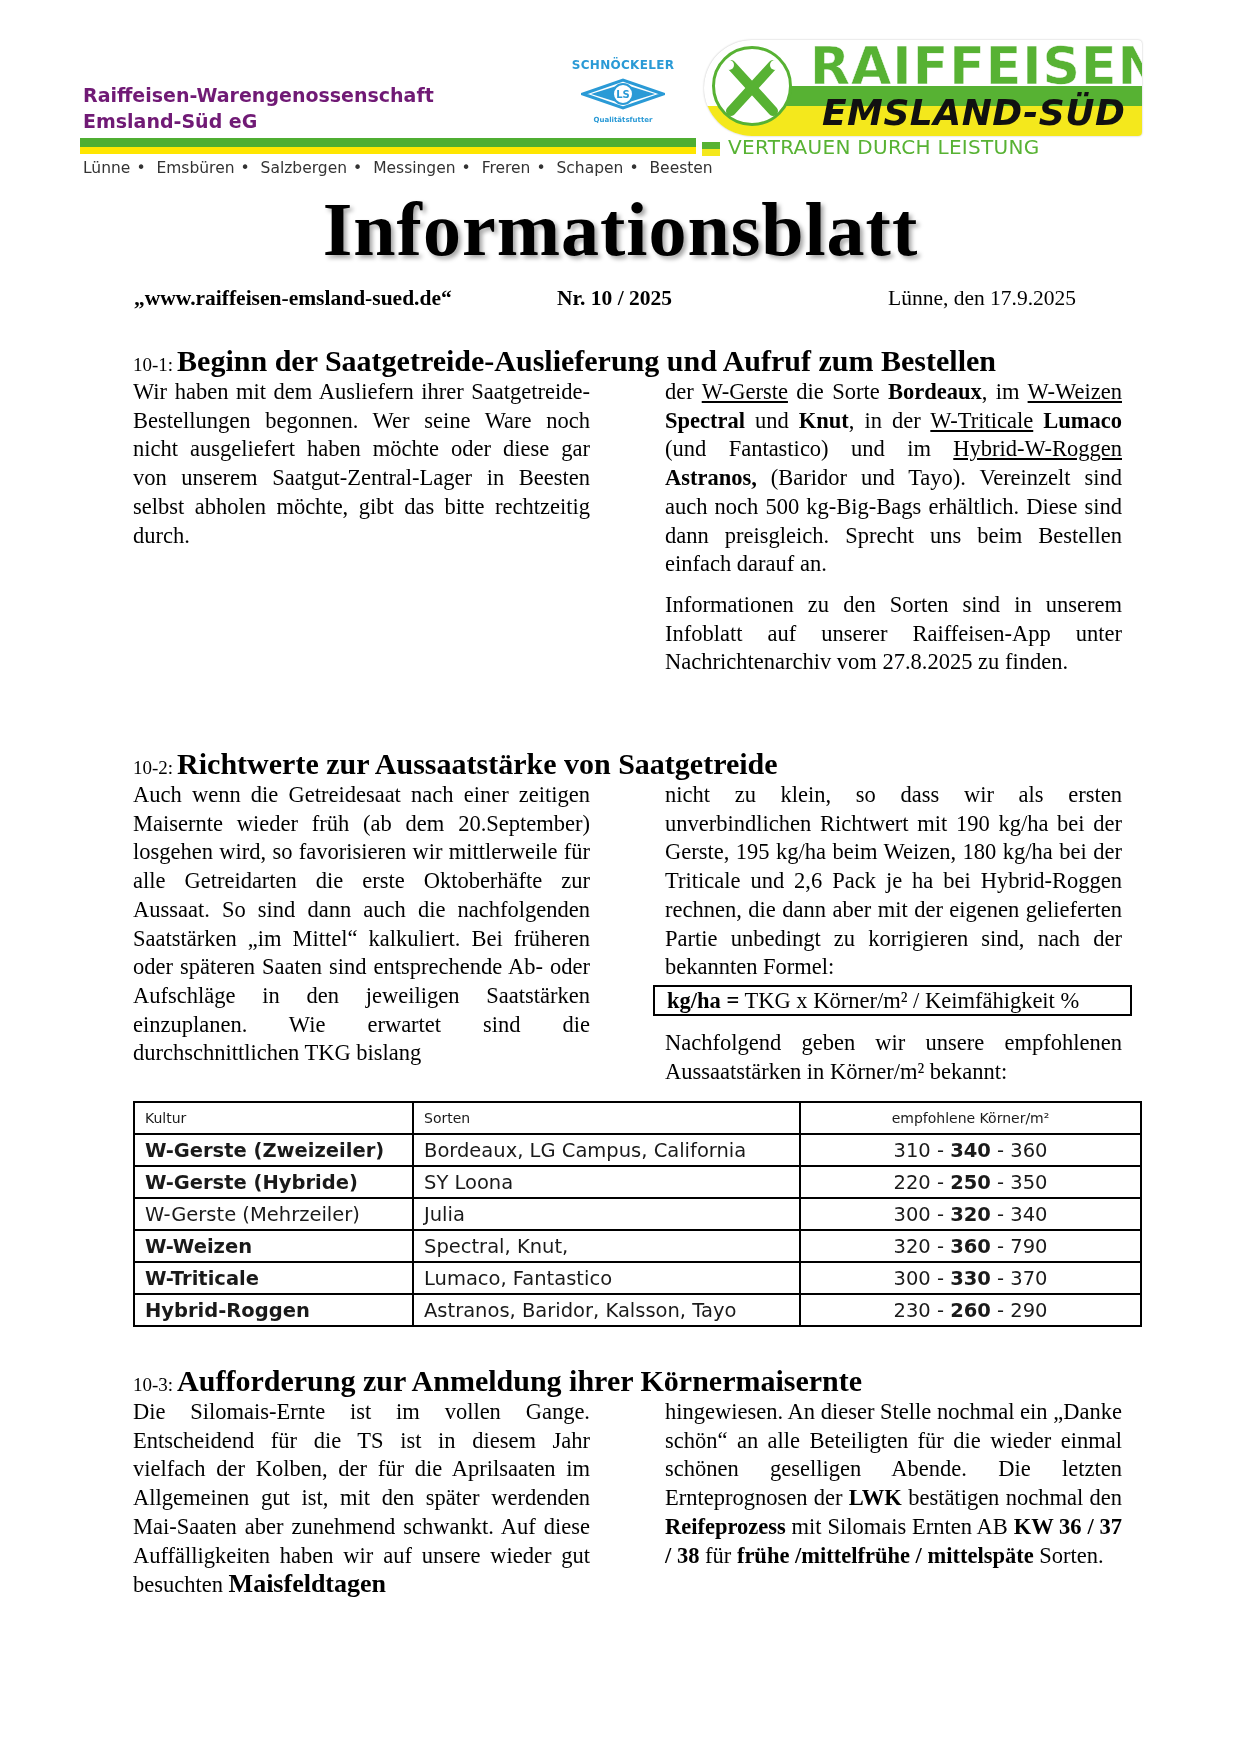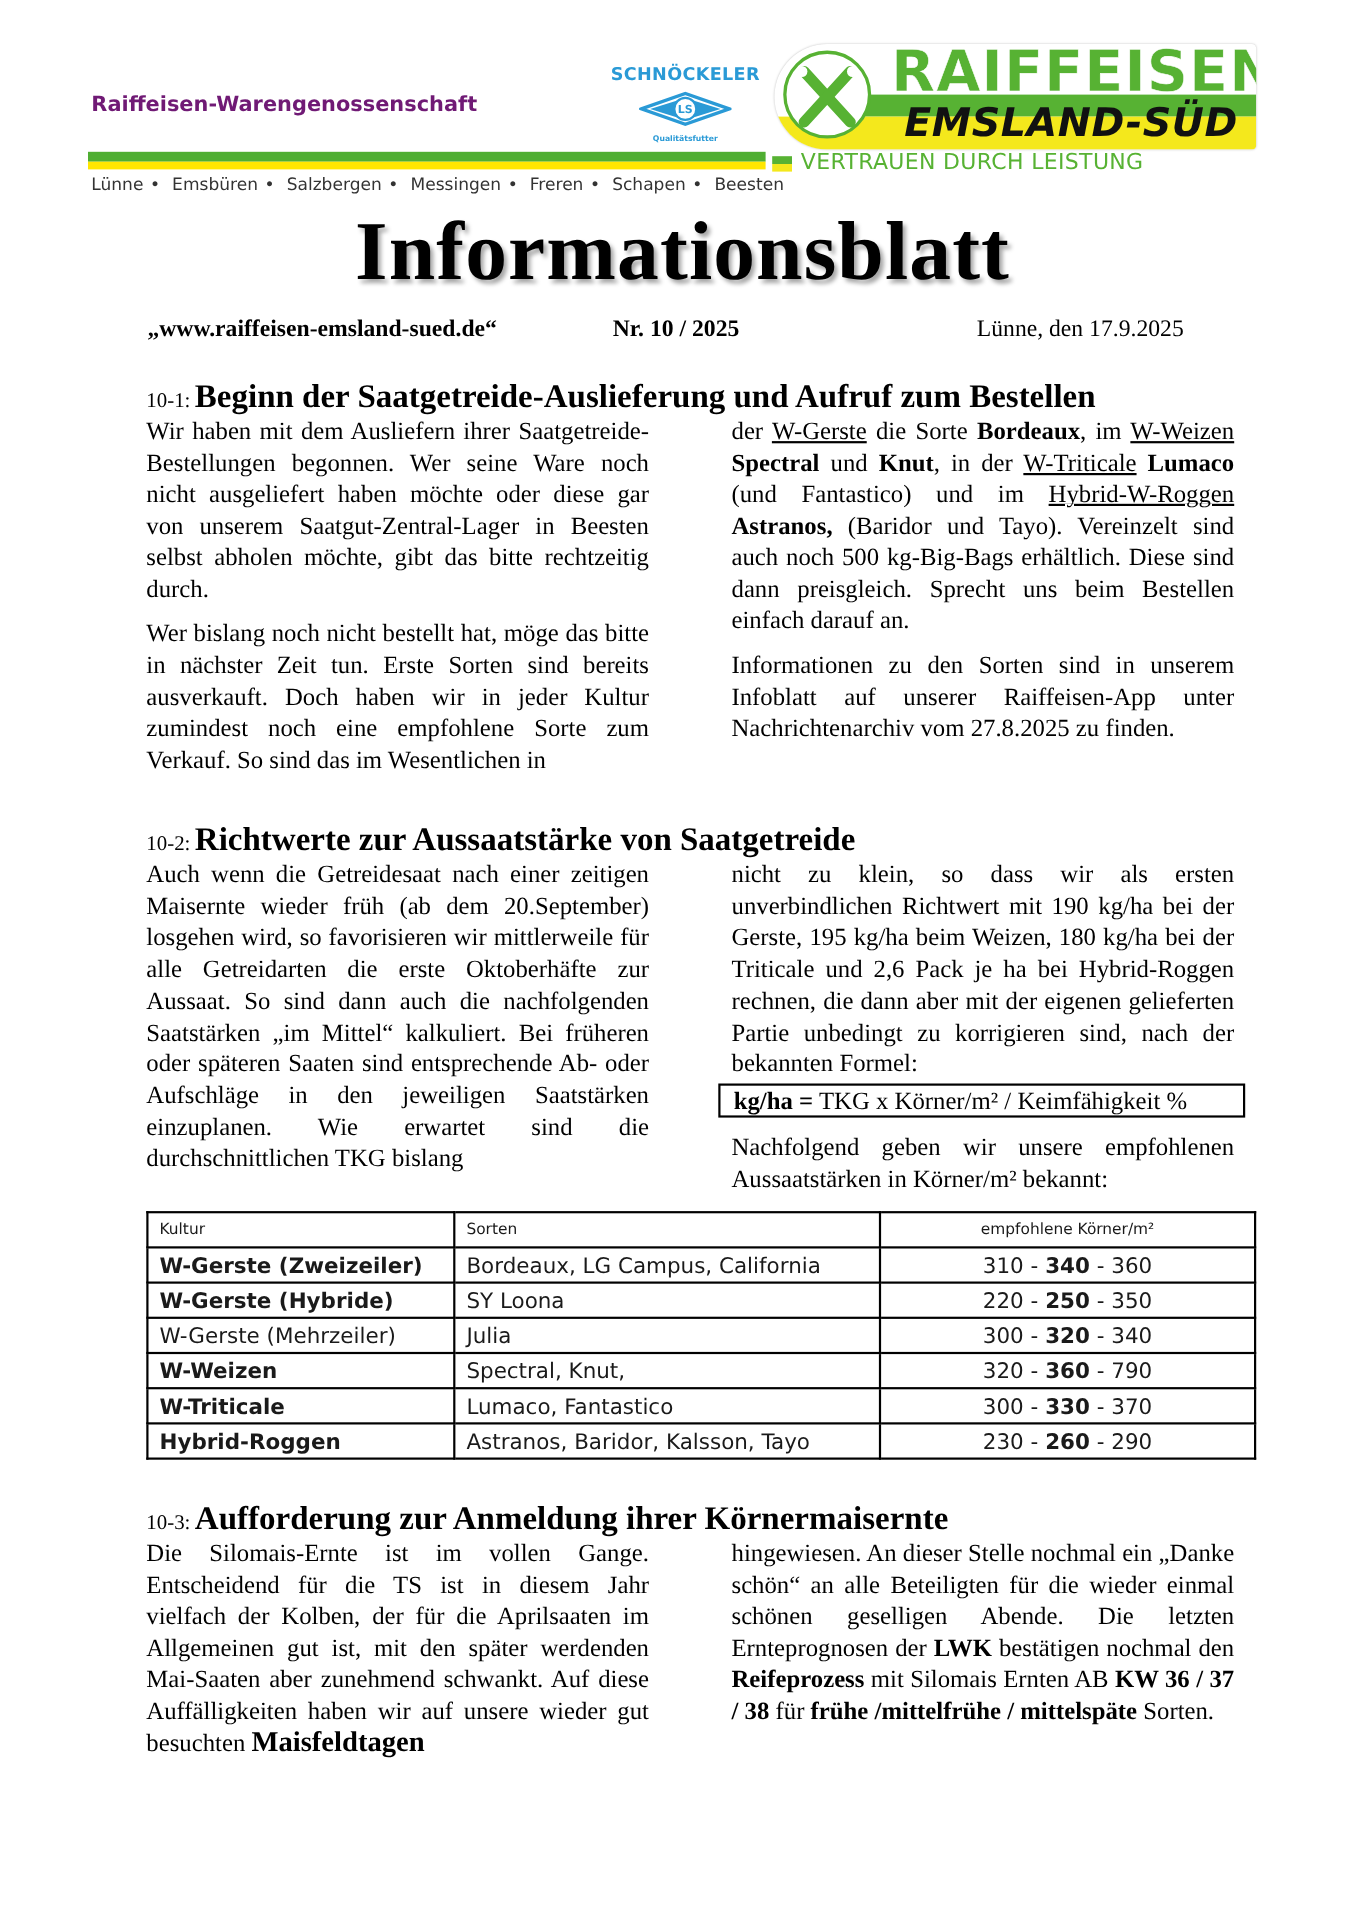--- a/index.html
+++ b/index.html
@@ -7,21 +7,21 @@
   .abs { position:absolute; }
 
   
   .org-name { left:83px; top:82px; font-family:"DejaVu Sans", sans-serif; font-weight:bold; font-size:19px; line-height:26px; color:#701a75; }
   .stripe-green { left:80px; top:138px; width:616px; height:9px; background:#4fae32; }
   .stripe-yellow { left:80px; top:147px; width:616px; height:7px; background:#ffe600; }
   .locations { left:83px; top:159px; font-family:"DejaVu Sans", sans-serif; font-size:15.5px; color:#333; white-space:nowrap; }
   .locations span.sep { margin:0 6px; }
 
   .schnoeckeler { left:548px; top:58px; width:150px; text-align:center; }
-  .schn-name { font-family:"DejaVu Sans", sans-serif; font-weight:bold; font-size:16px; color:#2a9ad6; letter-spacing:0.3px; }
+  .schn-name { font-family:"DejaVu Sans", sans-serif; font-weight:bold; font-size:12px; color:#2a9ad6; letter-spacing:0.3px; }
   .schn-diamond { margin:6px auto 0; width:84px; height:32px; }
   .schn-sub { font-family:"DejaVu Sans", sans-serif; font-size:7px; font-weight:bold; color:#2a9ad6; margin-top:2px; }
 
   .rf-logo { left:704px; top:40px; width:438px; height:96px; border-radius:48px 4px 4px 48px; background:#fff; box-shadow:0 0 2px #bbb; overflow:hidden; }
   .rf-band-green { position:absolute; left:60px; top:46px; width:378px; height:20px; background:#57b233; }
   .rf-band-yellow { position:absolute; left:0; top:66px; width:438px; height:30px; background:#f4e81c; }
   .rf-circle { position:absolute; left:8px; top:6px; width:80px; height:80px; border-radius:50%; border:3px solid #57b233; background:#fff; box-sizing:border-box; }
   .rf-title { position:absolute; left:106px; top:-4px; font-family:"DejaVu Sans", sans-serif; font-weight:bold; font-size:52px; color:#57b233; letter-spacing:1px; line-height:60px; -webkit-text-stroke:0.5px #fff; }
   .rf-sub { position:absolute; left:118px; top:50px; font-family:"DejaVu Sans", sans-serif; font-weight:bold; font-style:italic; font-size:36px; color:#111; line-height:46px; letter-spacing:0.5px; }
   .rf-slogan { left:702px; top:135px; font-family:"DejaVu Sans", sans-serif; font-size:20px; color:#57b233; letter-spacing:0.3px; white-space:nowrap; }
@@ -52,20 +52,21 @@
   table.seed td.k { width:257px; }
   table.seed td.s { width:365px; }
   table.seed .num, table.seed th.num { text-align:center; }
   table.seed .bold { font-weight:bold; }
 </style>
 </head>
 <body>
 
 <div class="abs org-name">
   <div>Raiffeisen-Warengenossenschaft</div>
+  <div>Emsland-Süd eG</div>
 </div>
 
 <div class="abs schnoeckeler">
   <div class="schn-name">SCHNÖCKELER</div>
   <svg class="schn-diamond" viewBox="0 0 84 32">
     <polygon points="2,16 42,2 82,16 42,30" fill="#fff" stroke="#2a9ad6" stroke-width="3"></polygon>
     <polygon points="10,16 42,6 74,16 42,26" fill="#2a9ad6"></polygon>
     <circle cx="42" cy="16" r="10" fill="#fff" stroke="#2a9ad6" stroke-width="2"></circle>
     <text x="42" y="20" text-anchor="middle" font-size="10" font-weight="bold" fill="#2a9ad6" font-family="DejaVu Sans, sans-serif">LS</text>
   </svg>
@@ -105,21 +106,20 @@
 <div class="abs meta-line meta-web">„www.raiffeisen-emsland-sued.de“</div>
 <div class="abs meta-line meta-nr">Nr. 10 / 2025</div>
 <div class="abs meta-line meta-date">Lünne, den 17.9.2025</div>
 
 <div class="abs sec-head" style="top:344px;">
   <span class="sec-num">10-1:</span>
   <span class="sec-title">Beginn der Saatgetreide-Auslieferung und Aufruf zum Bestellen</span>
 </div>
 <div class="abs col col-left" style="top:378px;">
   <p>Wir haben mit dem Ausliefern ihrer Saatgetreide-Bestellungen begonnen. Wer seine Ware noch nicht ausgeliefert haben möchte oder diese gar von unserem Saatgut-Zentral-Lager in Beesten selbst abholen möchte, gibt das bitte rechtzeitig durch.</p>
-  <p>Wer bislang noch nicht bestellt hat, möge das bitte in nächster Zeit tun. Erste Sorten sind bereits ausverkauft. Doch haben wir in jeder Kultur zumindest noch eine empfohlene Sorte zum Verkauf. So sind das im Wesentlichen in</p>
 </div>
 <div class="abs col col-right" style="top:378px;">
   <p><span>der </span><u>W-Gerste</u><span> die Sorte </span><b>Bordeaux</b><span>, im </span><u>W-Weizen</u><span> </span><b>Spectral</b><span> und </span><b>Knut</b><span>, in der </span><u>W-Triticale</u><span> </span><b>Lumaco</b><span> (und Fantastico) und im </span><u>Hybrid-W-Roggen</u><span> </span><b>Astranos,</b><span> (Baridor und Tayo). Vereinzelt sind auch noch 500 kg-Big-Bags erhältlich. Diese sind dann preisgleich. Sprecht uns beim Bestellen einfach darauf an.</span></p>
   <p>Informationen zu den Sorten sind in unserem Infoblatt auf unserer Raiffeisen-App unter Nachrichtenarchiv vom 27.8.2025 zu finden.</p>
 </div>
 
 <div class="abs sec-head" style="top:747px;">
   <span class="sec-num">10-2:</span>
   <span class="sec-title">Richtwerte zur Aussaatstärke von Saatgetreide</span>
 </div>

